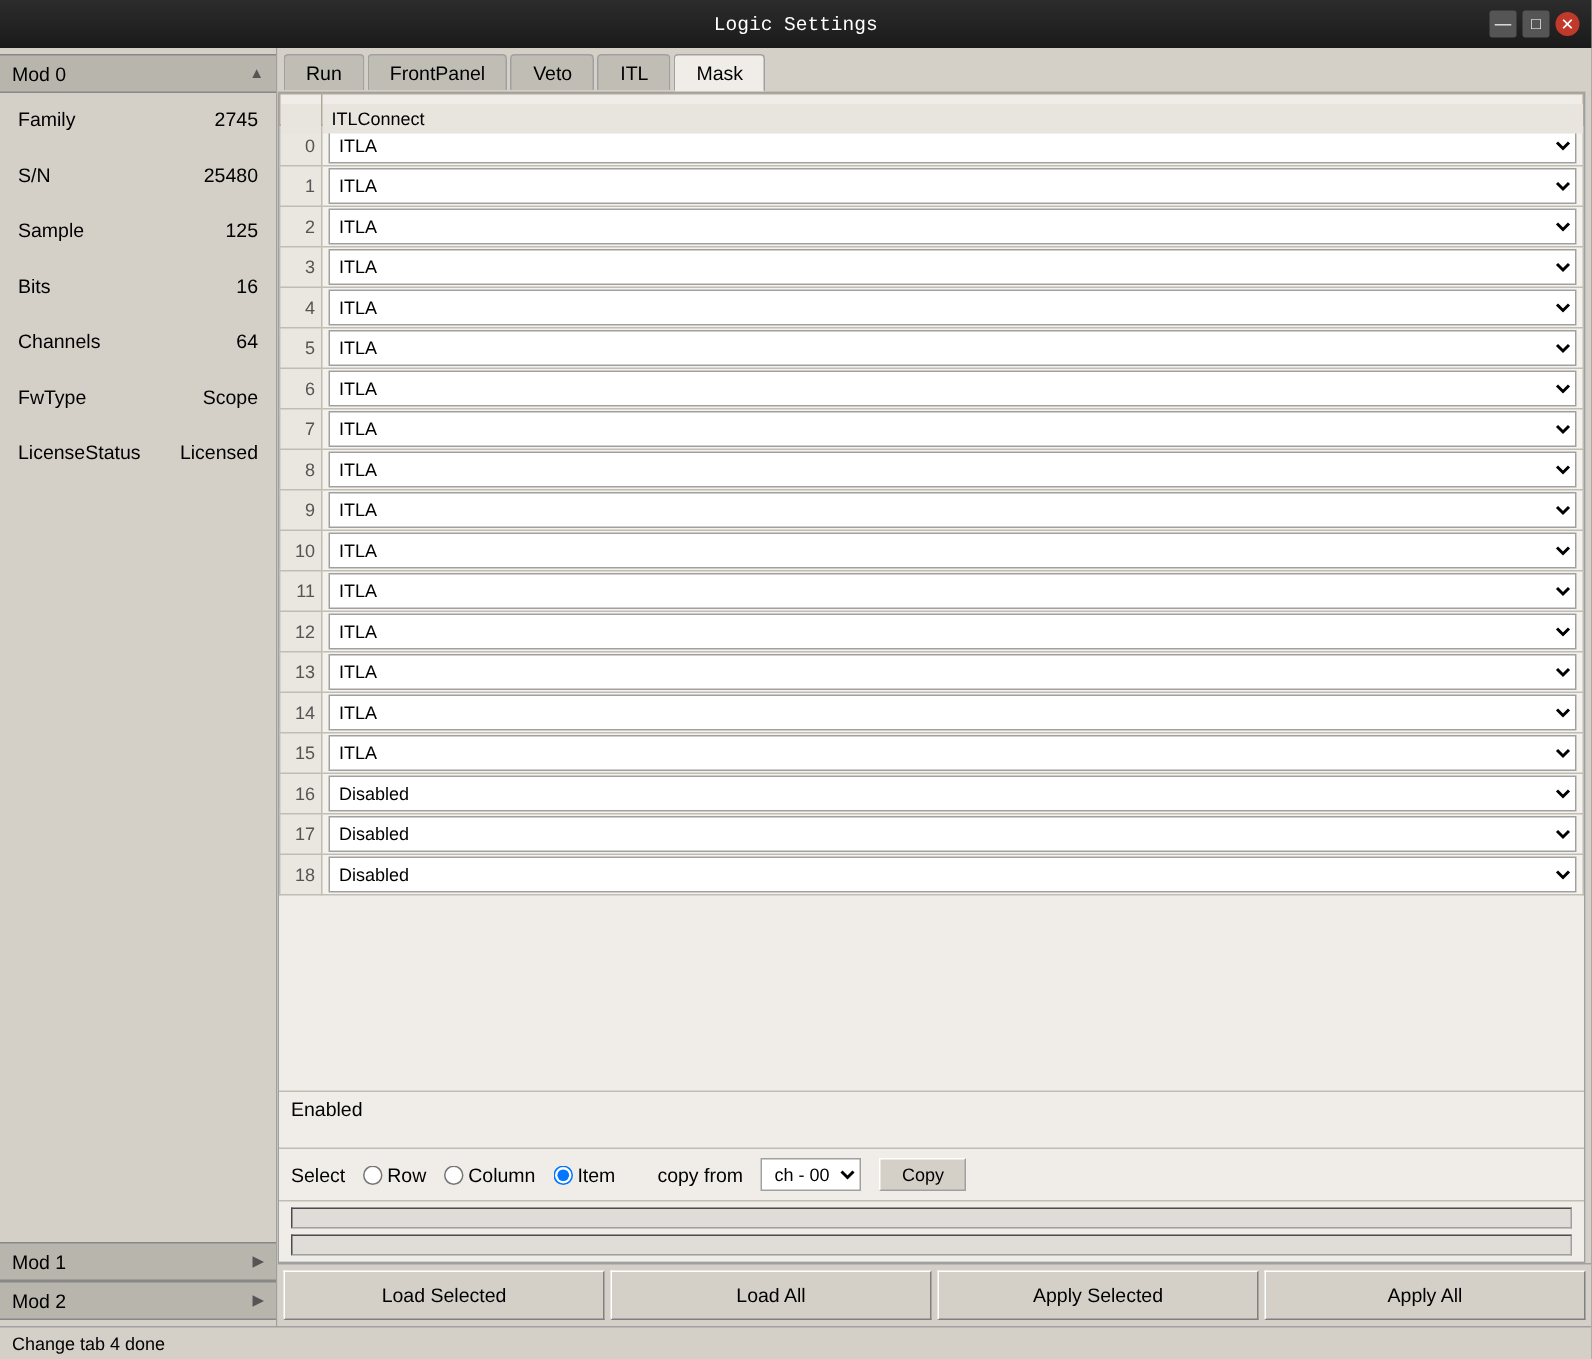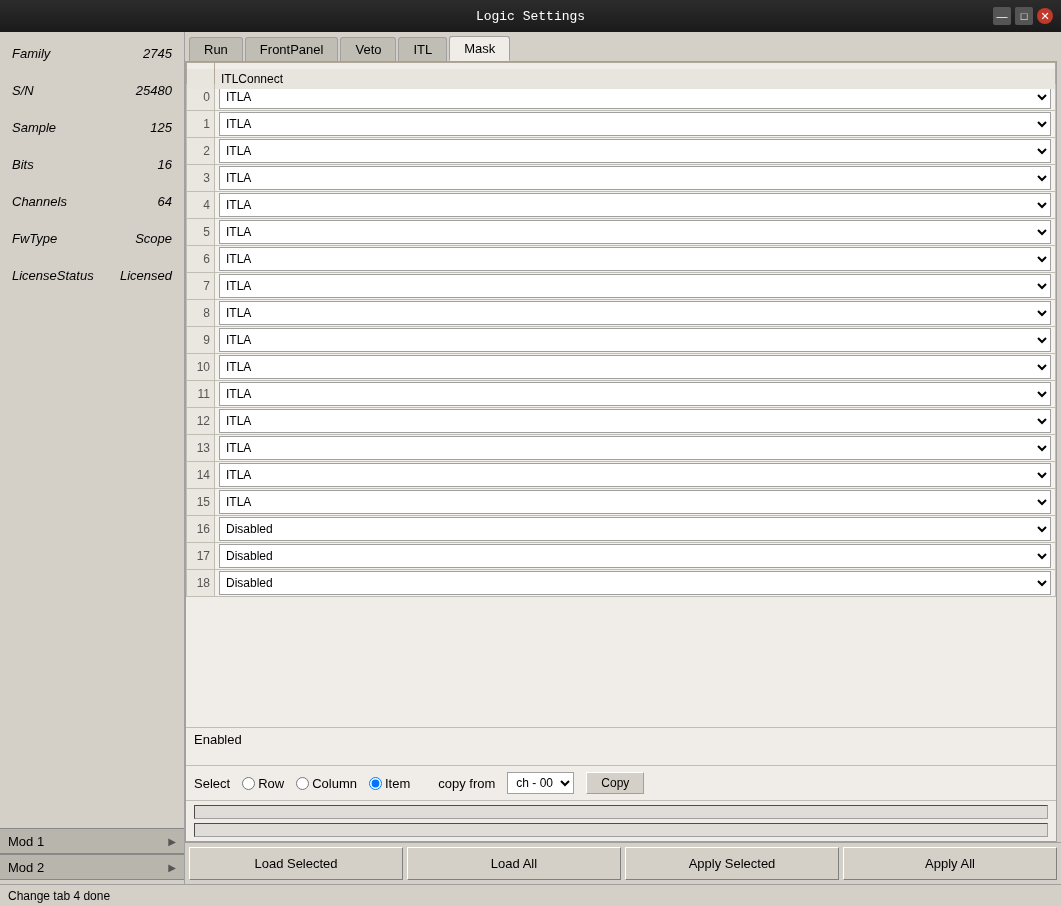--- a/index.html
+++ b/index.html
@@ -76,21 +76,20 @@
 
     .sidebar-info {
       padding: 8px 12px;
       flex: 1;
     }
     .info-row {
       display: flex;
       justify-content: space-between;
       padding: 2px 0;
       margin-bottom: 18px;
-      font-style: italic;
     }
     .info-label {
       color: #000;
       font-size: 13px;
     }
     .info-value {
       color: #000;
       font-size: 13px;
     }
 
@@ -99,21 +98,21 @@
       flex: 1;
       display: flex;
       flex-direction: column;
       background: #d4d0c8;
       overflow: hidden;
     }
 
     
     .tab-bar {
       display: flex;
-      align-items: center;
+      align-items: flex-start;
       padding: 4px 0 0 4px;
       background: #d4d0c8;
       gap: 2px;
     }
     .tab {
       padding: 4px 14px;
       background: #c0bdb5;
       border: 1px solid #a0a0a0;
       border-bottom: none;
       cursor: pointer;
@@ -349,20 +348,24 @@
     <button class="title-btn maximize">□</button>
     <button class="title-btn close">✕</button>
   </div>
 </div>
 
 <div class="main-container">
   <div class="content-area">
 
     <div class="sidebar">
 
+      <div class="mod-header">
+        <span class="mod-header-label">Mod 0</span>
+        <span class="mod-header-arrow">▲</span>
+      </div>
 
       <div class="sidebar-info">
         <div class="info-row">
           <span class="info-label">Family</span>
           <span class="info-value">2745</span>
         </div>
         <div class="info-row">
           <span class="info-label">S/N</span>
           <span class="info-value">25480</span>
         </div>

